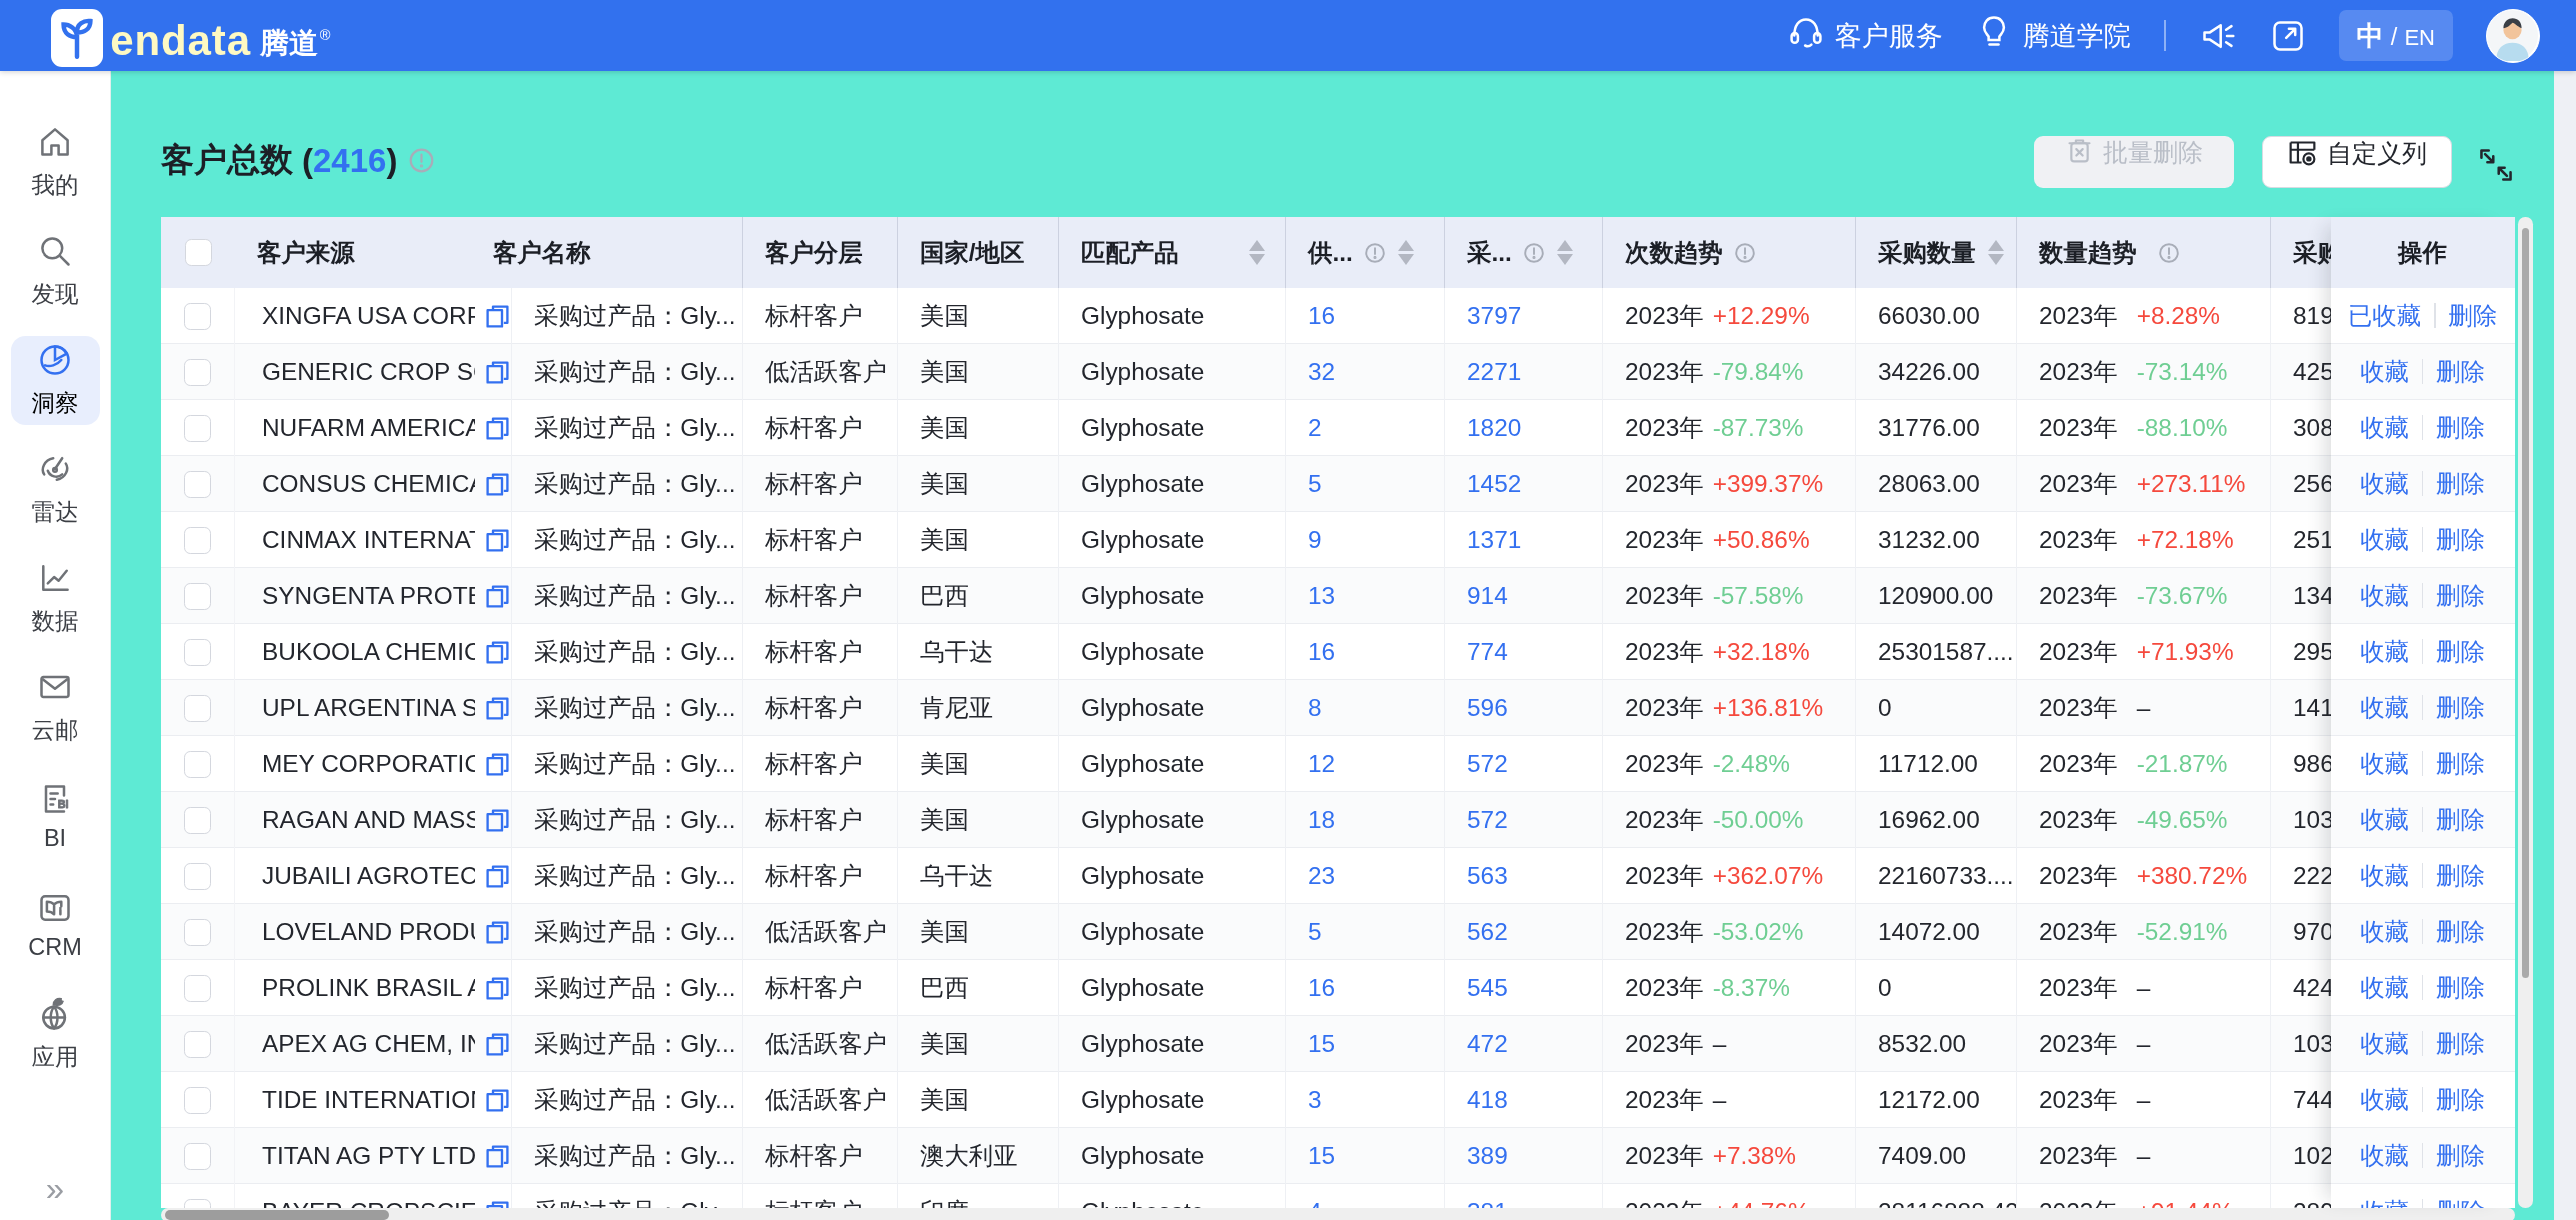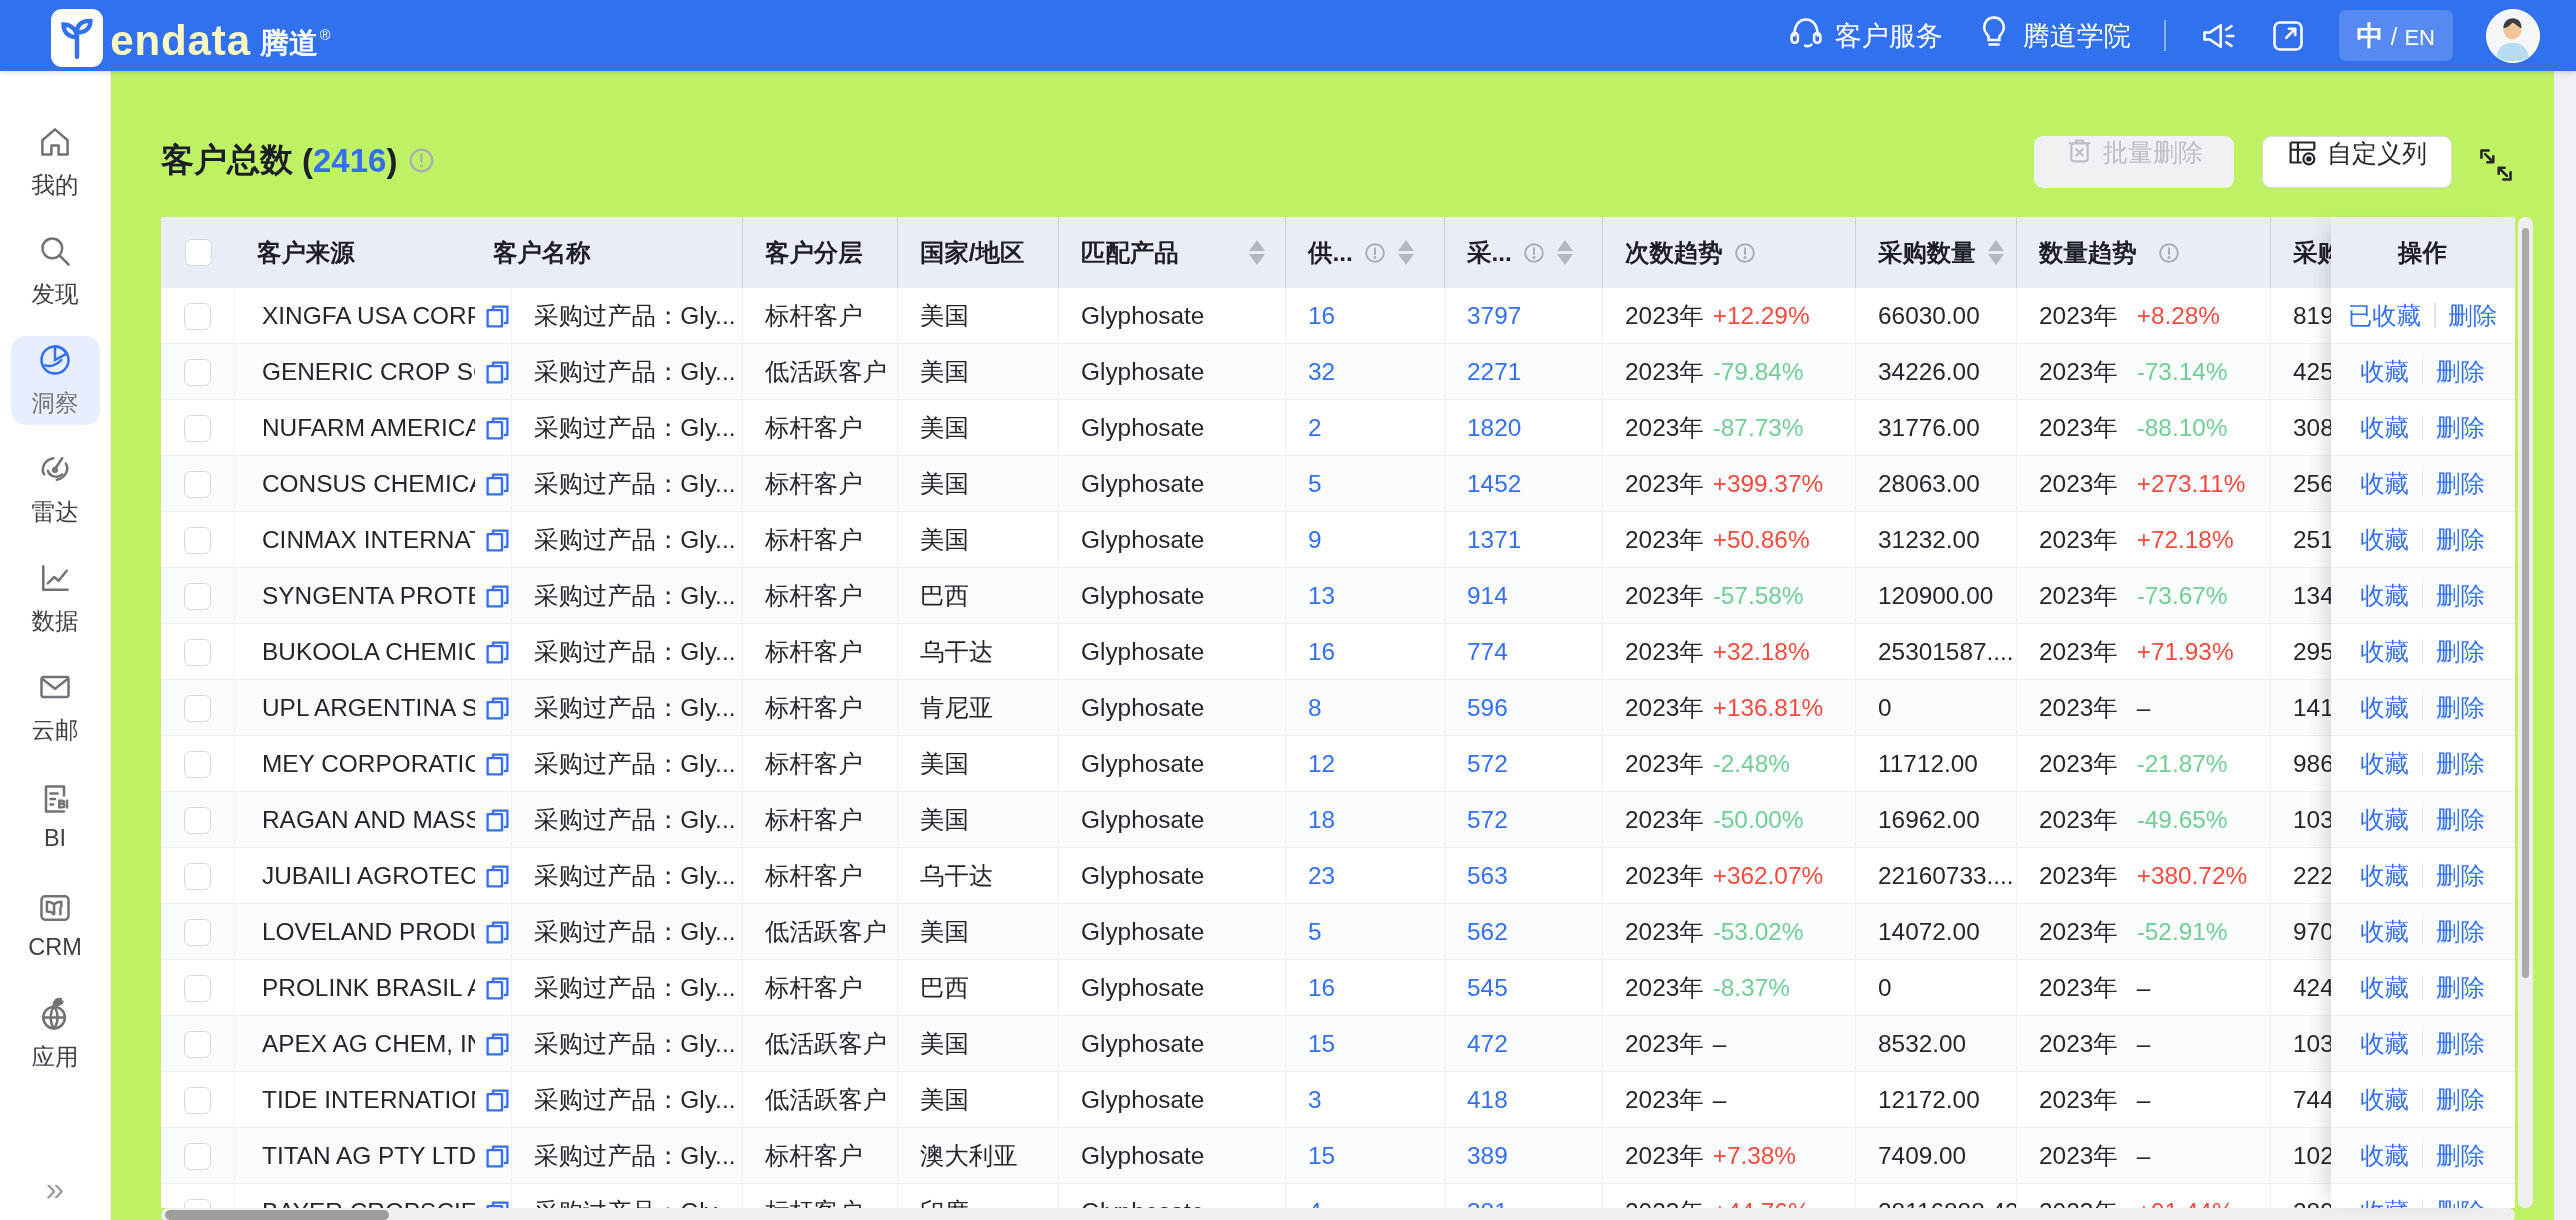--- a/index.html
+++ b/index.html
@@ -30,27 +30,27 @@
 
   
   .sidebar { position:absolute; left:0; top:71px; width:110px; height:1150px; background:#fff;
     display:flex; flex-direction:column; align-items:center; padding-top:47px; z-index:20;
     box-shadow:0.9px 0 0 #f0f0f0; }
   .side-item { width:89px; height:89px; border-radius:14.5px; display:flex; flex-direction:column;
     align-items:center; justify-content:center; gap:5.4px; margin-bottom:20px; cursor:pointer; }
   .side-item .slabel { font-size:23.5px; color:#3c3f45; }
   .side-item svg { stroke:#6f7277; }
   .side-item.active { background:#e8eefd; }
-  .side-item.active .slabel { color:#737373; }
+  .side-item.active .slabel { color:#000000; }
   .side-item.active svg { stroke:#3370f0; }
   .side-collapse { position:absolute; bottom:12.7px; left:0; width:110px; text-align:center;
     color:#9a9da3; font-size:33px; cursor:pointer; }
 
   
-  .main { position:absolute; left:110px; top:71px; width:2444px; height:1150px; background:#bef264; }
+  .main { position:absolute; left:110px; top:71px; width:2444px; height:1150px; background:#5eead4; }
 
   .page-title { position:absolute; left:51px; top:67px; display:flex; align-items:center; }
   .pt-text { font-size:33px; font-weight:bold; color:#1c1f26; }
   .pt-count { font-size:33px; font-weight:bold; color:#1c1f26; margin-left:9px; }
   .pt-count .num { color:#3370f0; }
   .pt-info { margin-left:11px; display:flex; }
 
   .search-box { position:absolute; left:1402px; top:65px; width:496px; height:52px;
     border:1.8px solid #dcdfe6; border-radius:9px; background:#fff; display:flex; align-items:center; }
   .search-box input { flex:1; border:none; outline:none; font-size:25px; color:#333;

